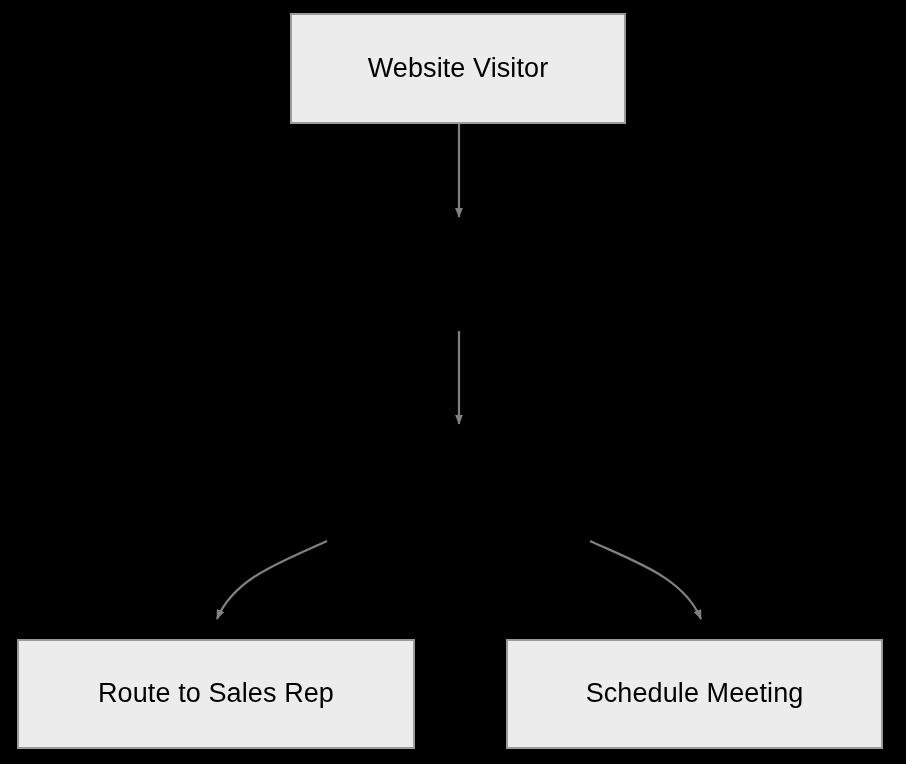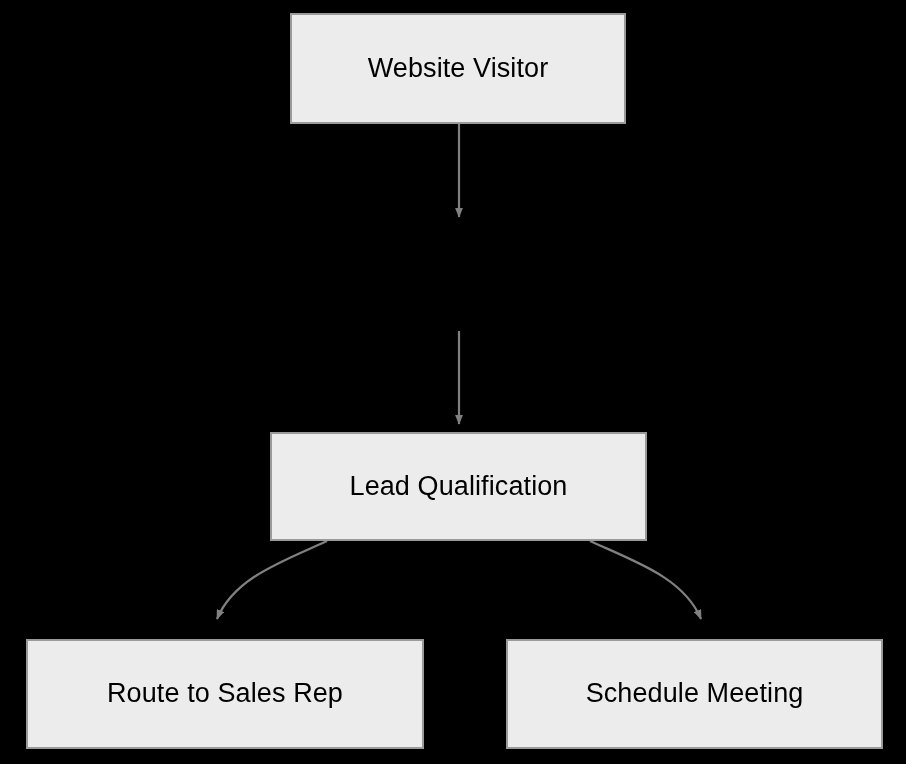--- a/index.html
+++ b/index.html
@@ -43,21 +43,21 @@
     font-size: 27px;
     line-height: 1.1;
     letter-spacing: 0.1px;
     text-align: center;
     white-space: nowrap;
   }
   
   #node-website-visitor   { left: 290px; top: 13px;  width: 336px; height: 111px; }
   #node-ai-chatbot        { left: 321px; top: 225px; width: 274px; height: 106px; }
   #node-lead-qualification{ left: 270px; top: 432px; width: 377px; height: 109px; }
-  #node-route-to-sales-rep{ left: 17px;  top: 639px; width: 398px; height: 110px; margin-left: 9px; }
+  #node-route-to-sales-rep{ left: 17px;  top: 639px; width: 398px; height: 110px; }
   #node-schedule-meeting  { left: 506px; top: 639px; width: 377px; height: 110px; }
 </style>
 </head>
 <body>
 
 <div id="diagram">
 
   <svg id="edge-layer" viewBox="0 0 906 764" width="906" height="764" xmlns="http://www.w3.org/2000/svg">
     <defs>
       <marker id="arrowhead" markerWidth="10" markerHeight="8" refX="9.2" refY="4" orient="auto" markerUnits="userSpaceOnUse">
@@ -80,23 +80,20 @@
     <g>
       <path d="M590,541 C636,562 684,578 701,619" stroke="#808080" stroke-width="2.2" fill="none" marker-end="url(#arrowhead)"></path>
     </g>
   </svg>
 
   <div class="node" id="node-website-visitor">
     <span class="node-label">Website Visitor</span>
   </div>
 
 
-  <div class="node" id="node-lead-qualification">
-    <span class="node-label">Lead Qualification</span>
-  </div>
 
   <div class="node" id="node-route-to-sales-rep">
     <span class="node-label">Route to Sales Rep</span>
   </div>
 
   <div class="node" id="node-schedule-meeting">
     <span class="node-label">Schedule Meeting</span>
   </div>
 
 </div>

